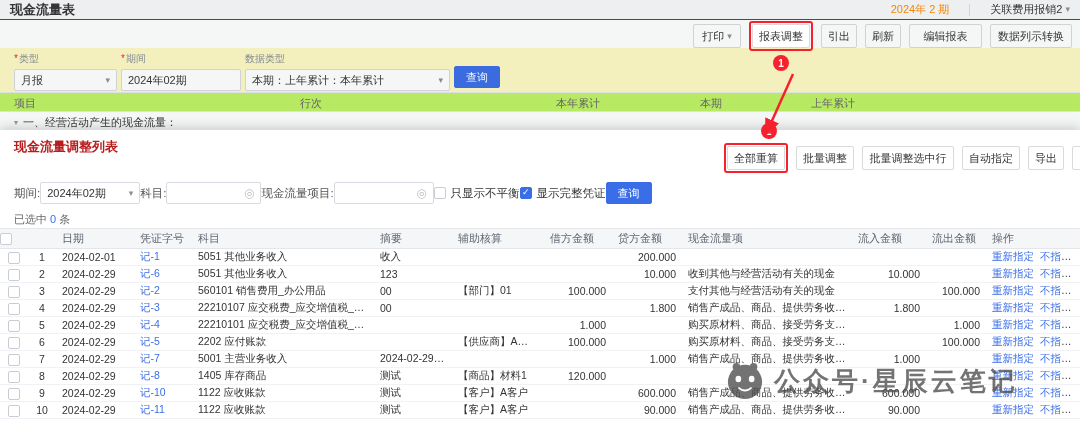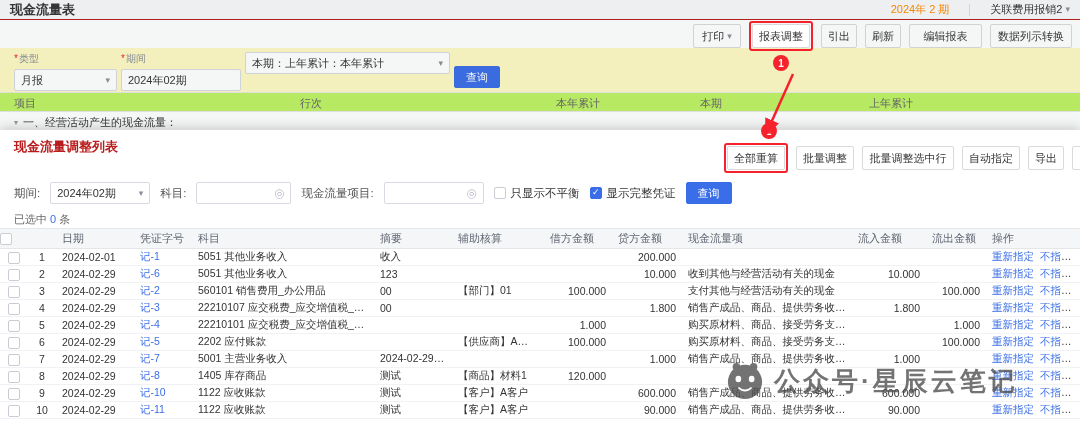--- a/index.html
+++ b/index.html
@@ -32,32 +32,32 @@
   .top-filters{position:absolute;top:48px;left:0;right:0;height:44px;background:#fef9c3;display:flex;align-items:flex-start;gap:4px;padding:4px 0 0 14px;}
   .f-group{display:flex;flex-direction:column;gap:3px;}
   .f-label{font-size:10px;color:#8a8f99;}
   .req{color:#f5222d;margin-right:1px;}
   .f-control{height:22px;background:#fff;border:1px solid #d7dae0;border-radius:2px;font-size:11px;color:#333;display:flex;align-items:center;justify-content:space-between;padding:0 6px;}
   .fw-type{width:103px}.fw-period{width:120px}.fw-datatype{width:205px}
   .top-query{margin-top:14px;width:46px;height:22px;}
 
   .report-head{position:absolute;top:92px;left:0;right:0;height:20px;background:#bef264;border-top:1px solid #e6e7e9;border-bottom:1px solid #e6e7e9;font-size:11px;color:#666;}
   .report-head span{position:absolute;top:3px;}
-  .rh-0{left:14px}.rh-1{left:300px}.rh-2{left:556px}.rh-3{left:700px}.rh-4{left:869px}
+  .rh-0{left:14px}.rh-1{left:300px}.rh-2{left:556px}.rh-3{left:700px}.rh-4{left:811px}
   .report-row1{position:absolute;top:115px;left:14px;font-size:11px;color:#333;display:flex;align-items:center;gap:5px;}
   .tri{font-size:8px;color:#999;}
 
   .dim{position:absolute;inset:0;background:rgba(70,82,100,0.055);z-index:4;pointer-events:none;}
 
   
   .panel{position:absolute;top:130px;left:0;width:1080px;height:298px;background:#fff;box-shadow:0 -3px 10px rgba(0,0,0,0.16);z-index:10;}
   .panel-title{position:absolute;top:8px;left:14px;font-size:13px;font-weight:bold;color:#b91c1c;}
   .panel-toolbar{position:absolute;top:13px;right:0;display:flex;gap:8px;align-items:center;}
 
-  .panel-filters{position:absolute;top:52px;left:14px;display:flex;align-items:center;gap:10px;font-size:11.5px;color:#333;}
+  .panel-filters{position:absolute;top:52px;left:14px;display:flex;align-items:center;font-size:11.5px;color:#333;}
   .inline-label{color:#555;}
   .select-box,.input-box{height:22px;background:#fff;border:1px solid #d7dae0;border-radius:2px;font-size:11px;color:#333;display:flex;align-items:center;justify-content:space-between;padding:0 6px;}
   .pw-period{width:100px}.pw-subject{width:95px}.pw-cash{width:100px}
   .lookup-icon{color:#b8bdc6;font-size:12px;line-height:1;}
   .cb{width:12px;height:12px;border:1px solid #c9ccd4;border-radius:2px;background:#fff;display:inline-block;position:relative;flex:none;}
   .cb.checked{background:#3a6ee8;border-color:#3a6ee8;}
   .cb.checked::after{content:"✓";color:#fff;font-size:9px;position:absolute;left:1.5px;top:-1px;}
   .cb-item{display:flex;align-items:center;gap:5px;cursor:pointer;}
   .panel-query{width:46px;height:22px;}
 
@@ -121,20 +121,21 @@
           <span class="caret">▾</span>
         </div>
       </div>
       <div class="f-group">
         <div class="f-label"><span class="req">*</span><span>期间</span></div>
         <div class="f-control fw-period">
           <span>2024年02期</span>
         </div>
       </div>
       <div class="f-group">
+        <div class="f-label"><span>数据类型</span></div>
         <div class="f-control fw-datatype">
           <span>本期：上年累计：本年累计</span>
           <span class="caret">▾</span>
         </div>
       </div>
       <button class="btn btn-primary top-query">查询</button>
     </div>
 
     <div class="report-head">
       <span class="rh-0">项目</span>

